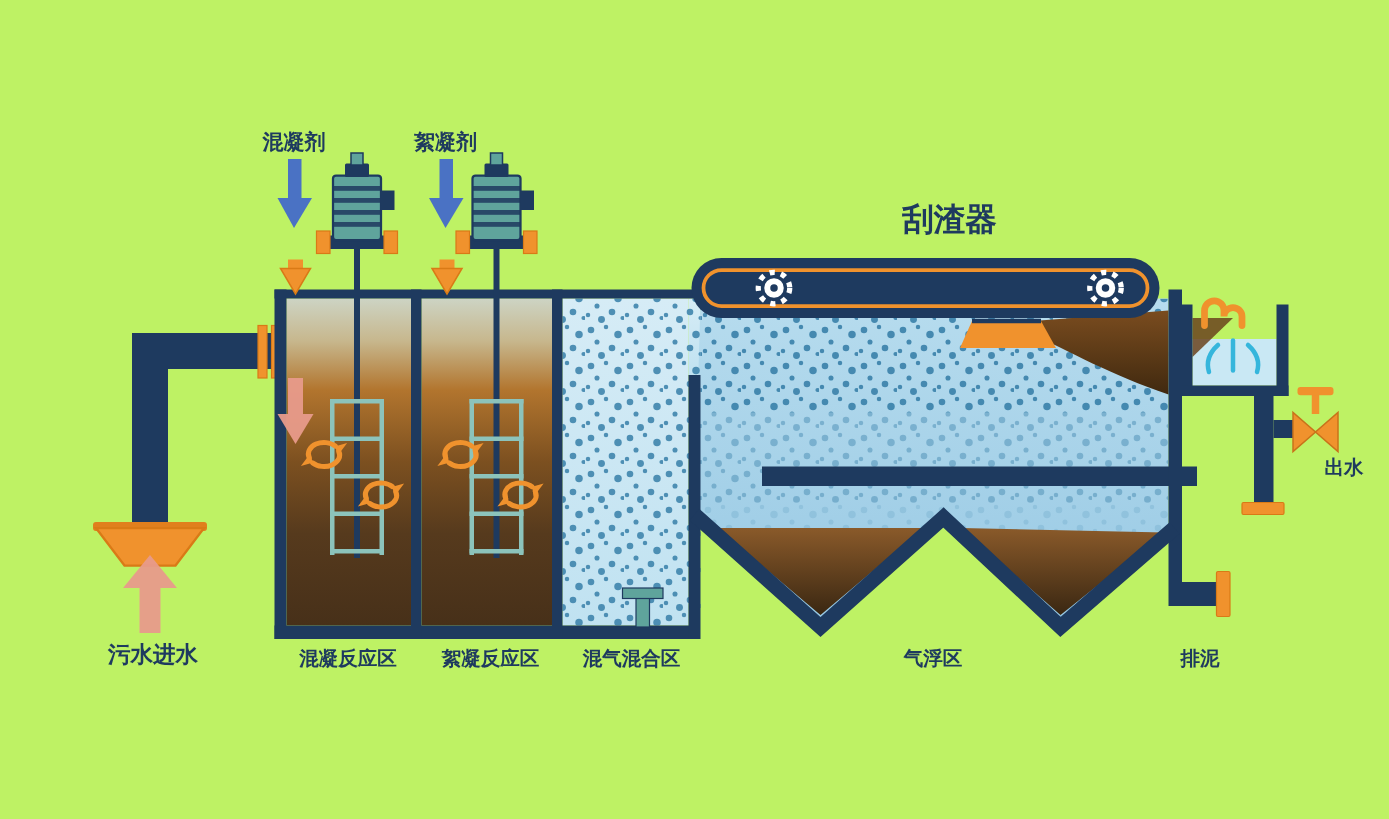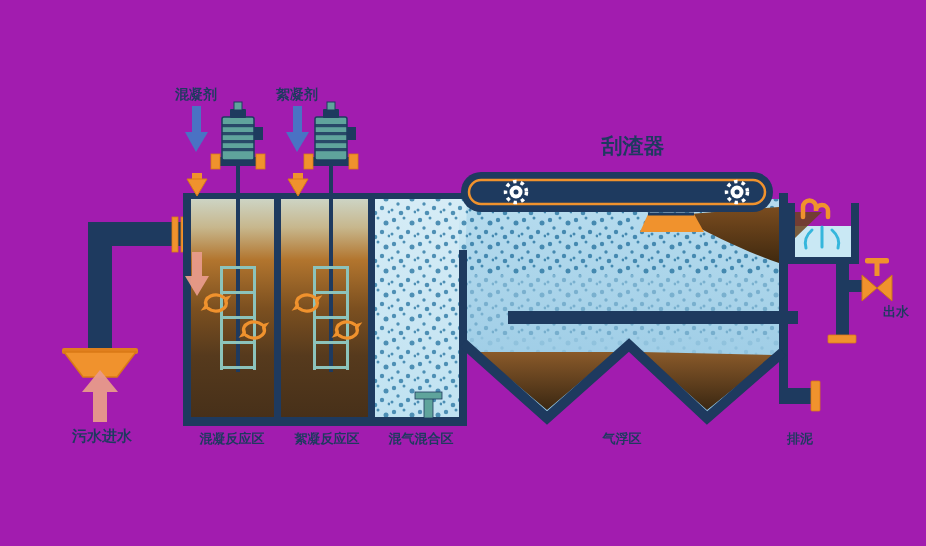--- a/index.html
+++ b/index.html
@@ -1,17 +1,17 @@
 <!DOCTYPE html>
 <html><head>
 <meta charset="utf-8">
 <style>
   html,body{margin:0;padding:0;background:#ffffff;}
   #stage{
-    position:relative;width:926px;height:546px;background:#a21caf;overflow:hidden;
+    position:relative;width:926px;height:546px;background:#bef264;overflow:hidden;
     font-family:"Liberation Sans","DejaVu Sans",sans-serif;
   }
   svg{display:block;}
   text{font-family:"Liberation Sans","DejaVu Sans",sans-serif;font-weight:bold;fill:#1e3a5f;}
   .lbl-sm{font-size:13px;}
   .lbl-md{font-size:14px;}
   .lbl-lg{font-size:15px;}
   .lbl-title{font-size:21px;}
 </style>
 </head>

